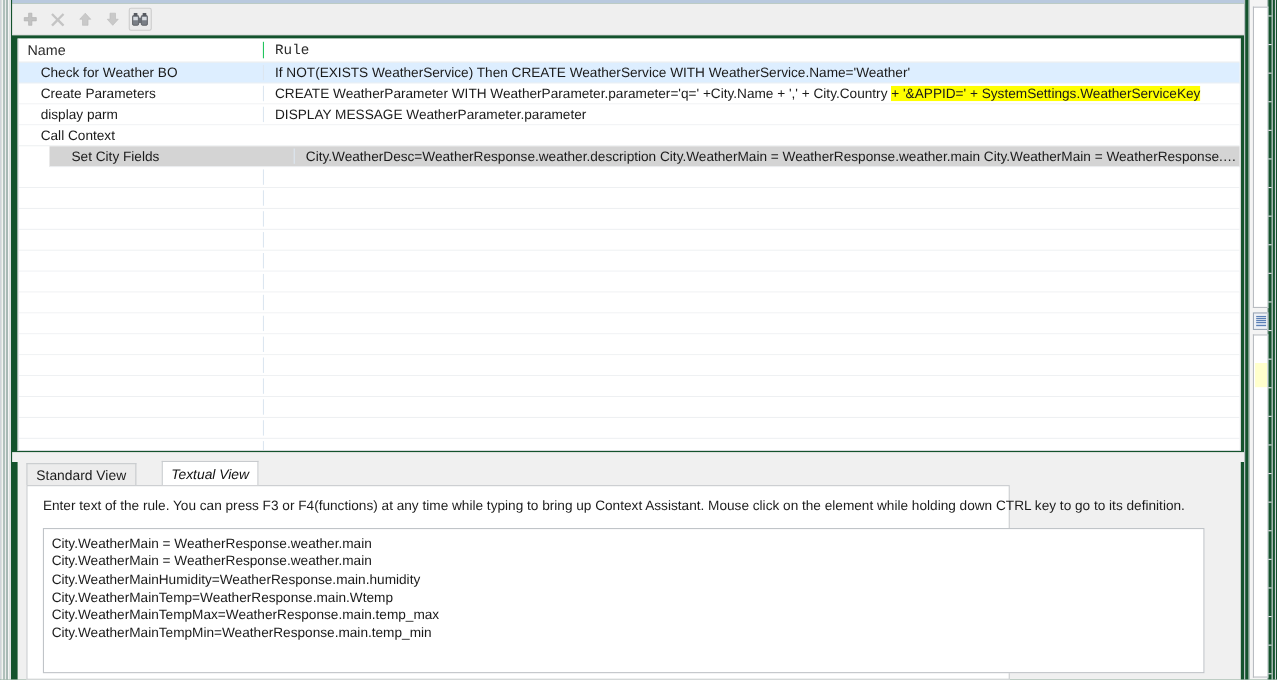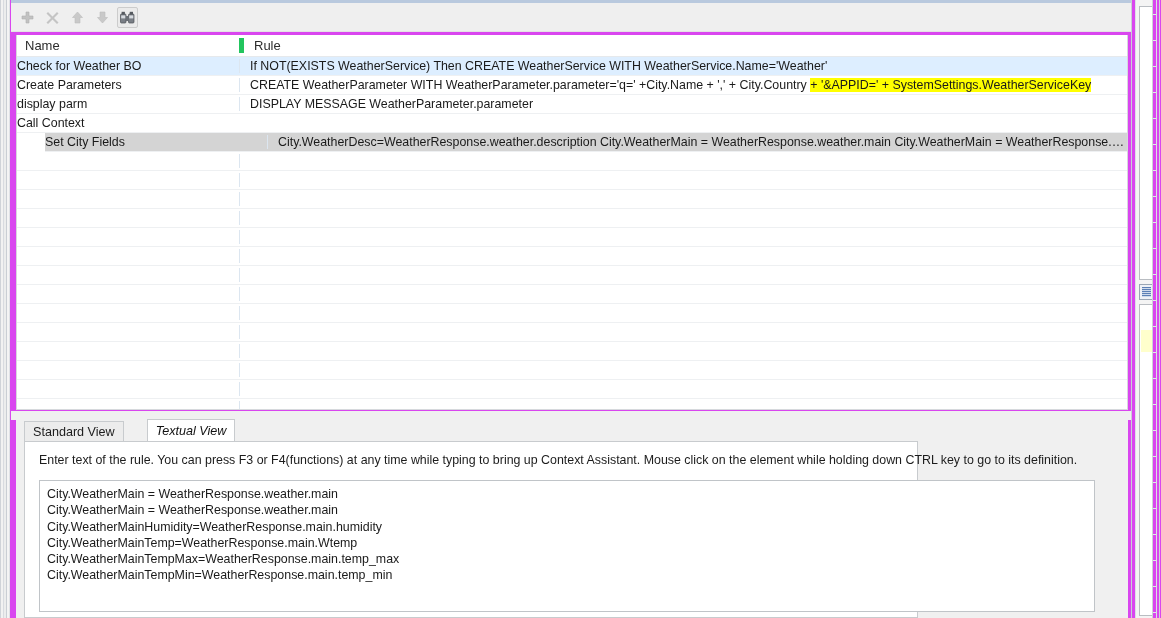--- a/index.html
+++ b/index.html
@@ -6,21 +6,21 @@
   html, body {
     margin: 0; padding: 0;
     width: 1161px; height: 618px;
     background: #ffffff;
     font-family: "Liberation Sans", sans-serif;
     overflow: hidden;
   }
   #root {
     position: relative;
     width: 1161px; height: 618px;
-    background: #d946ef;
+    background: #14532d;
   }
 
   
   .rail { position: absolute; top: 0; bottom: 0; }
   .rail-l1 { left: 0px;  width: 1px; background: #cfd3d8; }
   .rail-l2 { left: 3px;  width: 1px; background: #d8dbe0; }
   .rail-l3 { left: 6px;  width: 1px; background: #c9ced4; }
   .rail-l4 { left: 9px;  width: 1px; background: #dfe2e6; }
   .rail-r1 { left: 1131px; width: 1px; background: #c9ced4; }
   .rail-r2 { left: 1135px; width: 1px; background: #dde0e4; }
@@ -75,25 +75,25 @@
   .col-name { width: 222px; flex: 0 0 222px; }
   .col-rule { flex: 1 1 auto; min-width: 0; }
   .trow {
     display: flex; height: 19px; align-items: center;
     border-bottom: 1px solid #eef0f2;
     background: #ffffff;
   }
   .trow.sel-blue   { background: #ddeeff; }
   .trow.sel-gray   { background: #d4d4d4; margin-left: 28px; }
   .td {
-    font-size: 12.4px; color: #1a1a1a; padding-left: 0;
+    font-size: 12.4px; color: #1a1a1a; padding-left: 20px;
     white-space: nowrap; overflow: hidden; text-overflow: ellipsis;
   }
   .td.col-rule { padding-left: 10px; border-left: 1px solid #dce6f0; }
-  .th.col-rule { border-left: 5px solid #22c55e; padding-left: 10px; }
+  .th.col-rule { border-left: 1px solid #22c55e; padding-left: 10px; font-family: Liberation Mono, monospace; }
   .hl { background: #ffff00; }
 
   
   .splitter {
     position: absolute; left: 11px; top: 411px; width: 1120px; height: 9px;
     background: #f0f0f0;
   }
 
   
   .bottom {

